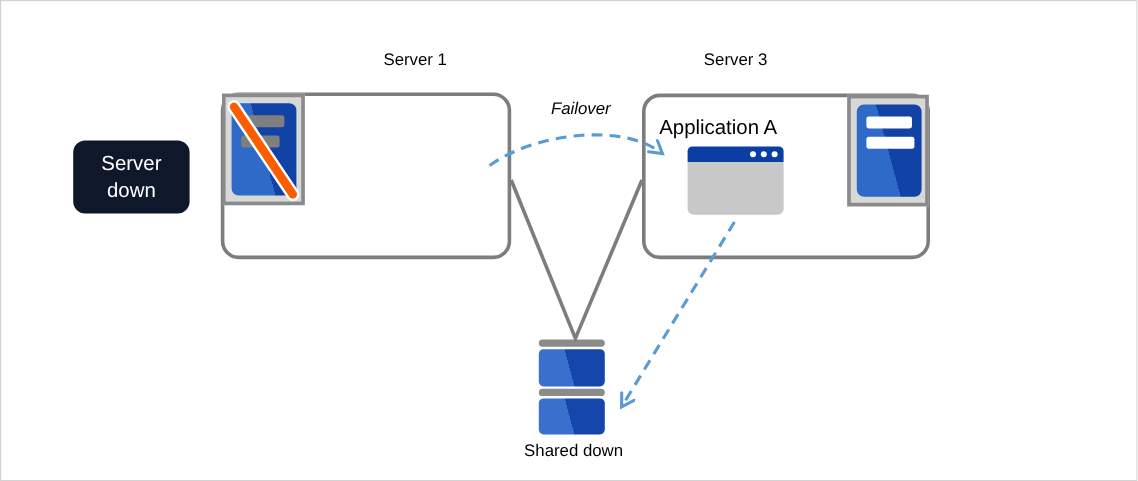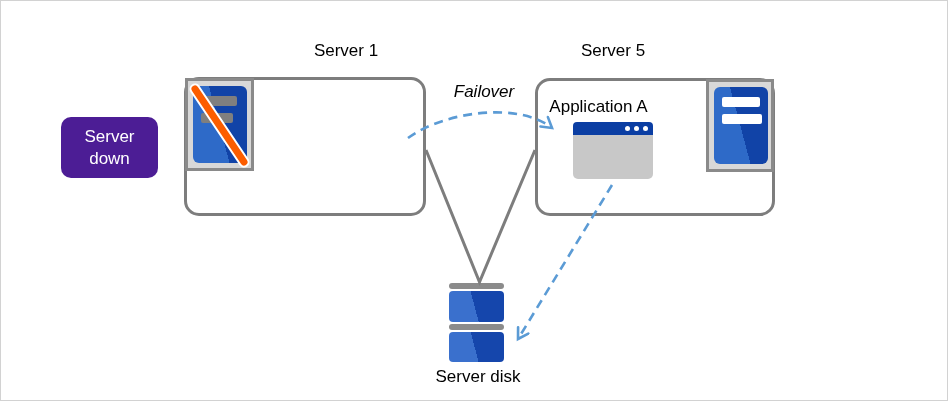--- a/index.html
+++ b/index.html
@@ -1,18 +1,18 @@
 <!DOCTYPE html>
 <html><head>
 <meta charset="utf-8">
 <style>
   html,body{margin:0;padding:0;background:#fff;font-family:"Liberation Sans",sans-serif;}
   .canvas{position:relative;width:948px;height:401px;background:#ffffff;border:1px solid #d2d2d2;box-sizing:border-box;overflow:hidden;}
 
-  .label{position:absolute;color:#000;text-align:center;font-size:17px;white-space:nowrap;}
+  .label{position:absolute;color:#000;text-align:center;font-size:14px;white-space:nowrap;}
 
   
   .server-box{position:absolute;width:242px;height:139px;border:3px solid #7d7d7d;border-radius:15px;background:#fff;box-sizing:border-box;}
   .box1{left:183px;top:76px;}
   .box2{left:534px;top:77px;width:240px;height:138px;}
 
   
   .icon-frame{position:absolute;width:69px;height:93px;border:3px solid #8a8a8a;background:#d8d8d8;box-sizing:border-box;z-index:3;}
   .frame1{left:184px;top:77px;}
   .frame2{left:705px;top:78px;width:68px;}
@@ -34,21 +34,21 @@
   
   .disk{position:absolute;left:448px;top:282px;width:55px;height:80px;z-index:3;}
   .disk-cap{position:absolute;left:0;width:55px;height:6px;background:#8B8B8B;border-radius:3px;}
   .cap1{top:0;}
   .cap2{top:41px;}
   .disk-platter{position:absolute;left:0;width:55px;height:31px;background:linear-gradient(75deg,#3A70CD 47%,#1546AC 47%);border-radius:4px;}
   .plat1{top:8px;}
   .plat2{top:49px;height:30px;}
 
   
-  .badge{position:absolute;left:60px;top:116px;width:97px;height:61px;background:#4c1d95;border-radius:10px;color:#fff;font-size:17px;line-height:1.25;display:flex;align-items:center;justify-content:center;text-align:center;z-index:3;}
+  .badge{position:absolute;left:60px;top:116px;width:97px;height:61px;background:#0f172a;border-radius:10px;color:#fff;font-size:17px;line-height:1.25;display:flex;align-items:center;justify-content:center;text-align:center;z-index:3;}
   .badge-inner{width:70px;}
 
   .lbl-server1{left:275px;top:40px;width:140px;}
   .lbl-server2{left:542px;top:40px;width:140px;}
   .lbl-failover{left:418px;top:81px;width:130px;font-style:italic;}
   .lbl-app{left:530px;top:96px;width:135px;font-size:17px;}
   .lbl-disk{left:402px;top:366px;width:150px;}
 
   .overlay{position:absolute;left:0;top:0;width:948px;height:401px;pointer-events:none;z-index:5;}
 </style>
@@ -92,24 +92,24 @@
     <div class="disk-platter plat1"></div>
     <div class="disk-cap cap2"></div>
     <div class="disk-platter plat2"></div>
   </div>
 
   <div class="badge">
     <div class="badge-inner">Server down</div>
   </div>
 
   <div class="label lbl-server1">Server 1</div>
-  <div class="label lbl-server2">Server 5</div>
+  <div class="label lbl-server2">Server 3</div>
   <div class="label lbl-failover">Failover</div>
   <div class="label lbl-app">Application A</div>
-  <div class="label lbl-disk">Server disk</div>
+  <div class="label lbl-disk">Shared down</div>
 
   <svg class="overlay" viewBox="0 0 948 401">
     <defs>
       <marker id="openArrow" markerUnits="userSpaceOnUse" markerWidth="20" markerHeight="20" refX="12" refY="7" orient="auto">
         <path d="M2,1 L12,7 L2,13" fill="none" stroke="#5B9BD5" stroke-width="2.6" stroke-linecap="round"></path>
       </marker>
     </defs>
 
     <path d="M425,149 L478.5,281 L534,149" fill="none" stroke="#7d7d7d" stroke-width="3"></path>
 

